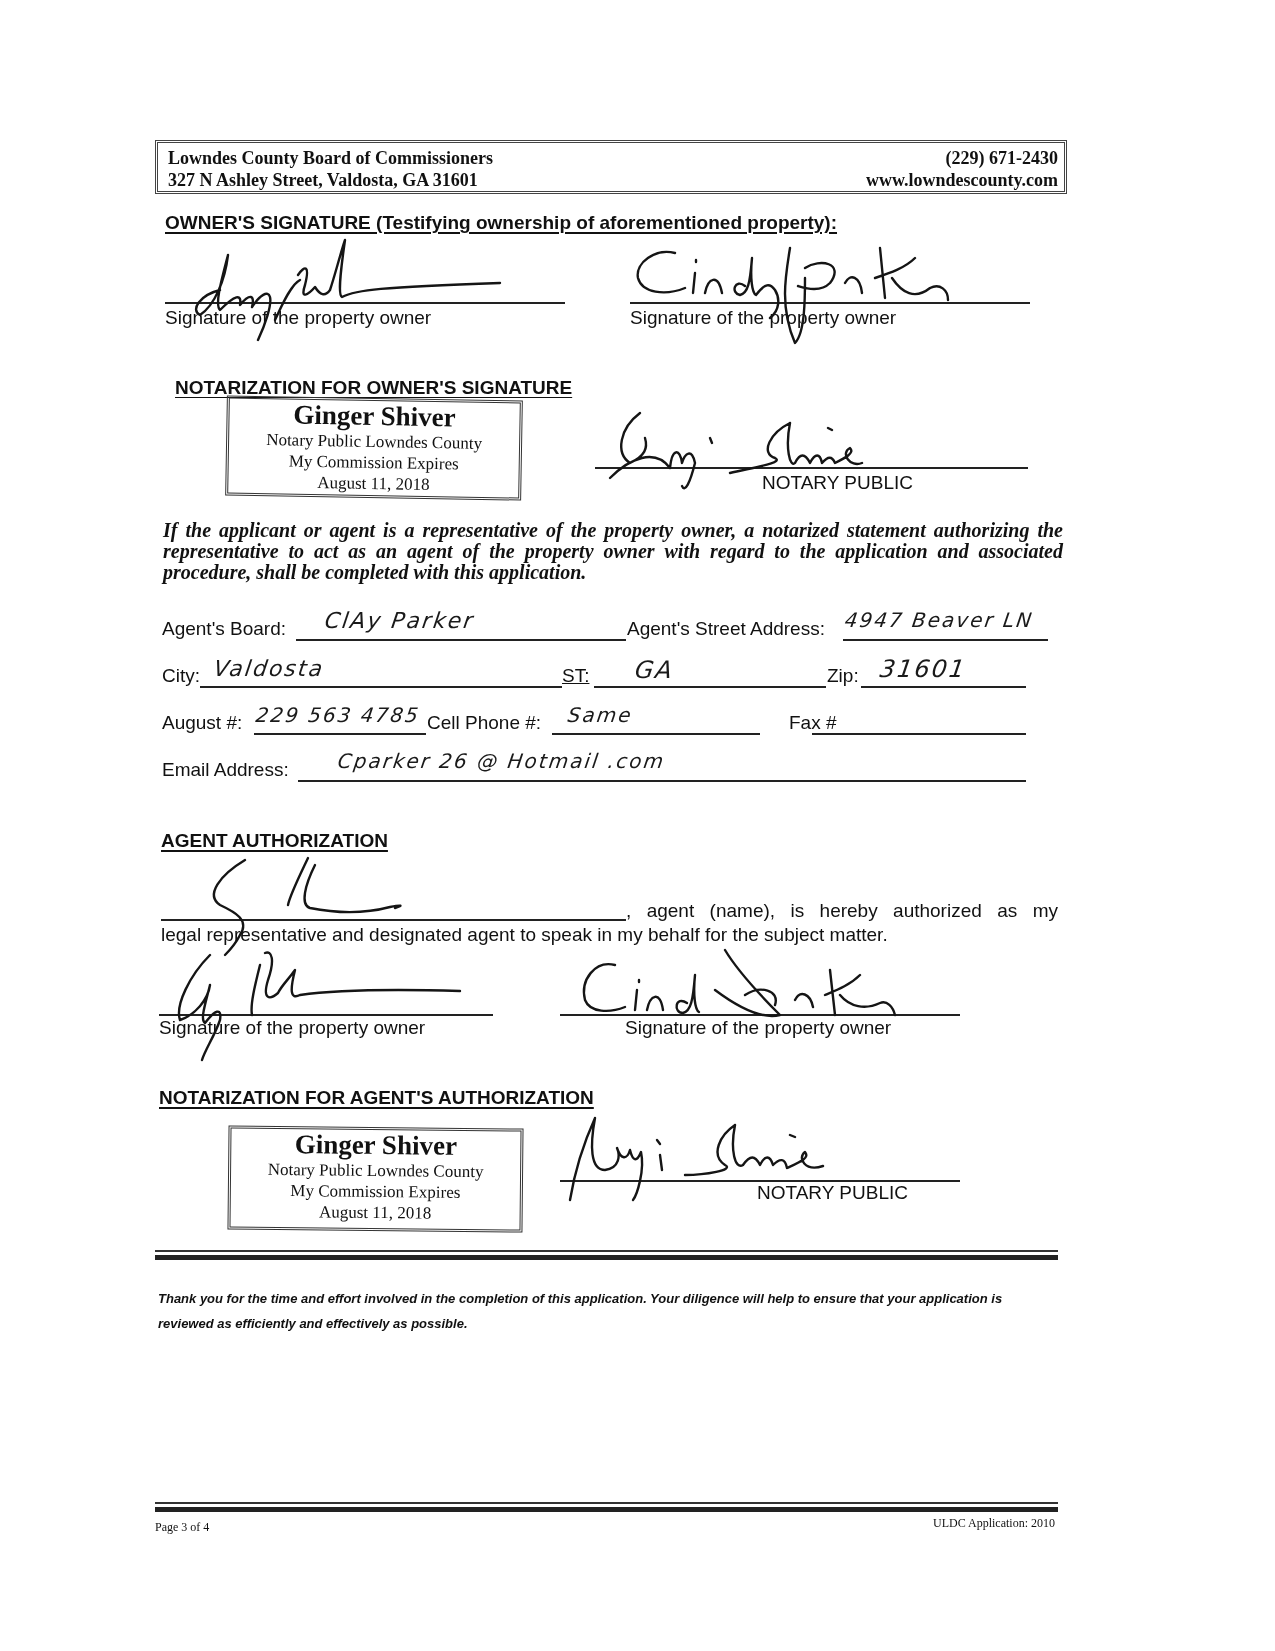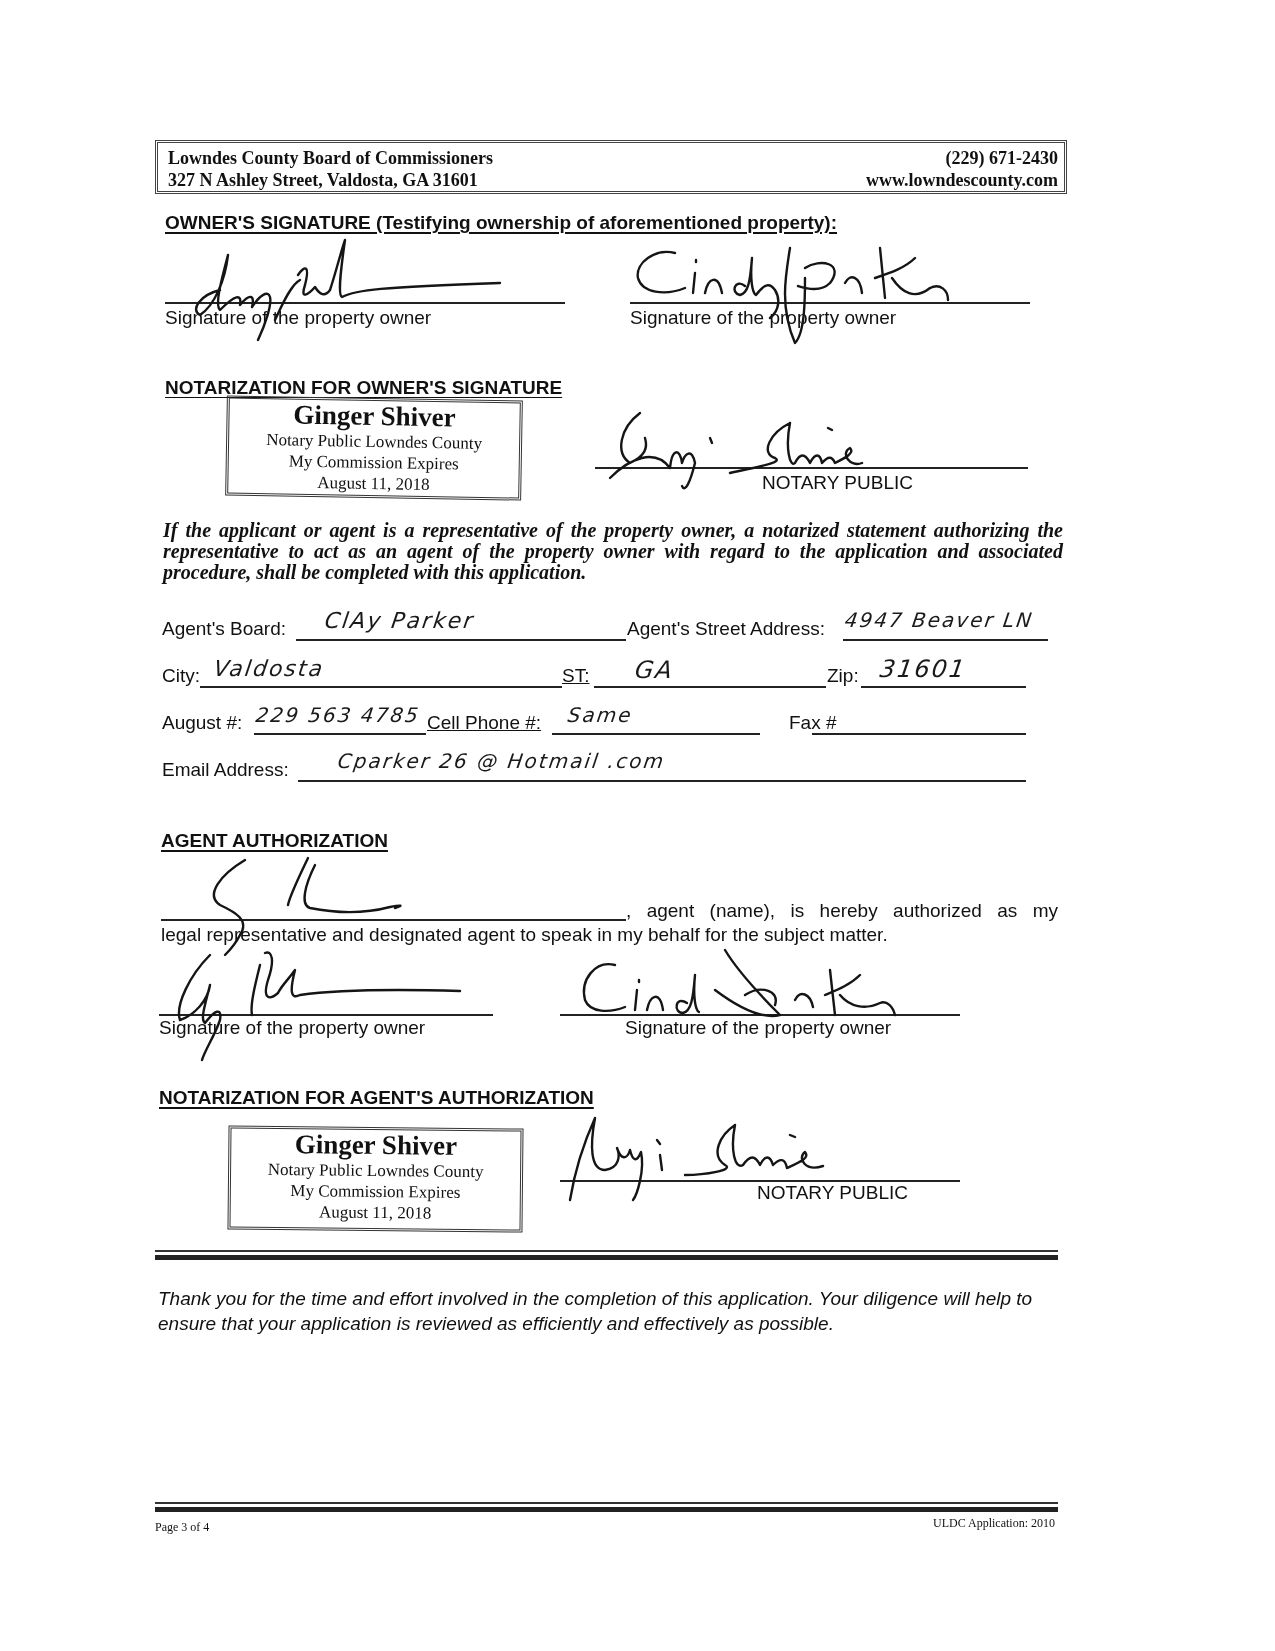--- a/index.html
+++ b/index.html
@@ -21,21 +21,21 @@
   .label { font-size:19px; }
   .sigline { border-bottom:2px solid #222; height:0; }
   .sig-caption { font-size:19px; }
 
   
   .stamp { border:3px double #333; box-sizing:border-box; text-align:center; background:transparent; }
   .stamp .name { font-size:27px; font-weight:bold; display:block; line-height:30px; }
   .stamp .line { font-size:17px; display:block; line-height:21px; }
 
   .italic-para { font-size:20px; font-style:italic; font-weight:bold; line-height:21px; text-align:justify; }
-  .thanks { font-size:19px; font-style:italic; font-weight:normal; line-height:25px; }
+  .thanks { font-size:13px; font-style:italic; font-weight:bold; line-height:25px; }
 
   .rule-thin { border-top:2px solid #333; }
   .rule-thick { border-top:5px solid #222; }
   .footer-text { font-size:12px; }
 
   svg.sig { position:absolute; overflow:visible; }
   svg.sig path { fill:none; stroke:#151515; stroke-width:2.4; stroke-linecap:round; stroke-linejoin:round; }
 </style>
 </head>
 <body>
@@ -56,21 +56,21 @@
   <path d="M120 45 C110 50,100 75,95 85 M118 40 C125 30,130 30,125 50 C120 65,128 60,135 52 C140 60,145 62,150 55 C155 40,160 20,165 5 C160 40,158 60,162 62 C175 55,200 52,320 48"></path>
 </svg>
 
 <div class="abs sigline" style="left:630px; top:302px; width:400px;"></div>
 <div class="abs sans sig-caption" style="left:630px; top:307px;">Signature of the property owner</div>
 <svg class="sig" style="left:630px; top:238px;" width="340" height="110">
   <path d="M45 15 C25 10,5 25,8 40 C12 55,35 58,55 50 M65 35 L63 55 M66 22 L66 24 M75 55 C78 40,88 35,92 55 M115 48 C105 40,100 55,110 57 C118 55,120 45,122 20 C120 40,122 55,126 57 C135 45,140 45,145 52 C150 60,150 72,140 80"></path>
   <path d="M160 10 C155 40,150 70,165 105 C175 95,175 60,175 40 M175 30 C190 20,215 25,200 45 C190 55,175 50,168 48 M215 45 C220 35,230 38,232 55 M250 10 L255 60 M245 40 C260 35,275 30,285 20 M262 40 C272 55,285 62,300 50 C310 45,318 52,318 62"></path>
 </svg>
 
-<div class="abs sans h-section" style="left:165px; top:377px;text-decoration:underline;">NOTARIZATION FOR OWNER'S SIGNATURE</div>
+<div class="abs sans h-section" style="left:175px; top:377px;text-decoration:underline;">NOTARIZATION FOR OWNER'S SIGNATURE</div>
 
 <div class="abs stamp serif" style="left:226px; top:398px; width:296px; height:100px; transform:rotate(1deg);">
   <span class="name">Ginger Shiver</span>
   <span class="line">Notary Public Lowndes County</span>
   <span class="line">My Commission Expires</span>
   <span class="line">August 11, 2018</span>
 </div>
 
 <div class="abs sigline" style="left:595px; top:467px; width:433px;"></div>
 <div class="abs sans sig-caption" style="left:762px; top:472px;">NOTARY PUBLIC</div>
@@ -98,21 +98,21 @@
 <div class="abs hand" style="left:635px; top:656px; font-size:24px;">GA</div>
 
 <div class="abs sans label" style="left:827px; top:665px;">Zip:</div>
 <div class="abs sigline" style="left:861px; top:686px; width:165px;"></div>
 <div class="abs hand" style="left:880px; top:655px; font-size:24px;">31601</div>
 
 <div class="abs sans label" style="left:162px; top:712px;">August #:</div>
 <div class="abs sigline" style="left:254px; top:733px; width:172px;"></div>
 <div class="abs hand" style="left:256px; top:703px; font-size:20px;">229 563 4785</div>
 
-<div class="abs sans label" style="left:427px; top:712px;text-decoration:underline;">Cell Phone #:</div>
+<div class="abs sans label" style="left:427px; top:712px;">Cell Phone #:</div>
 <div class="abs sigline" style="left:552px; top:733px; width:208px;"></div>
 <div class="abs hand" style="left:568px; top:703px; font-size:20px;">Same</div>
 
 <div class="abs sans label" style="left:761px; top:712px;margin-left:28px;">Fax #</div>
 <div class="abs sigline" style="left:812px; top:733px; width:214px;"></div>
 <div class="abs hand" style="left:820px; top:703px; font-size:20px;"></div>
 
 <div class="abs sans label" style="left:162px; top:759px;">Email Address:</div>
 <div class="abs sigline" style="left:298px; top:780px; width:728px;"></div>
 <div class="abs hand" style="left:338px; top:749px; font-size:20px;">Cparker 26 @ Hotmail .com</div>

